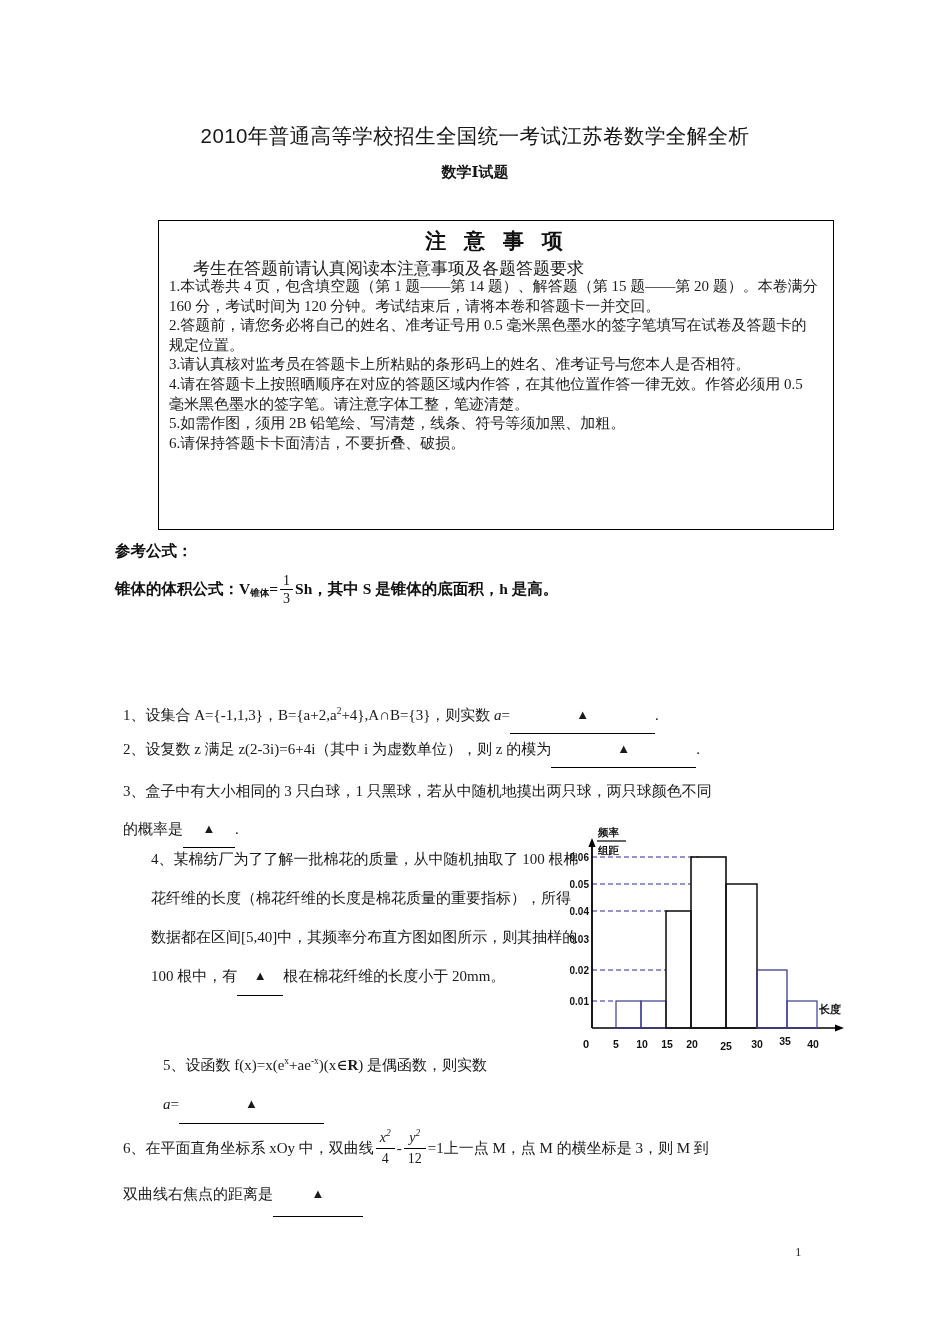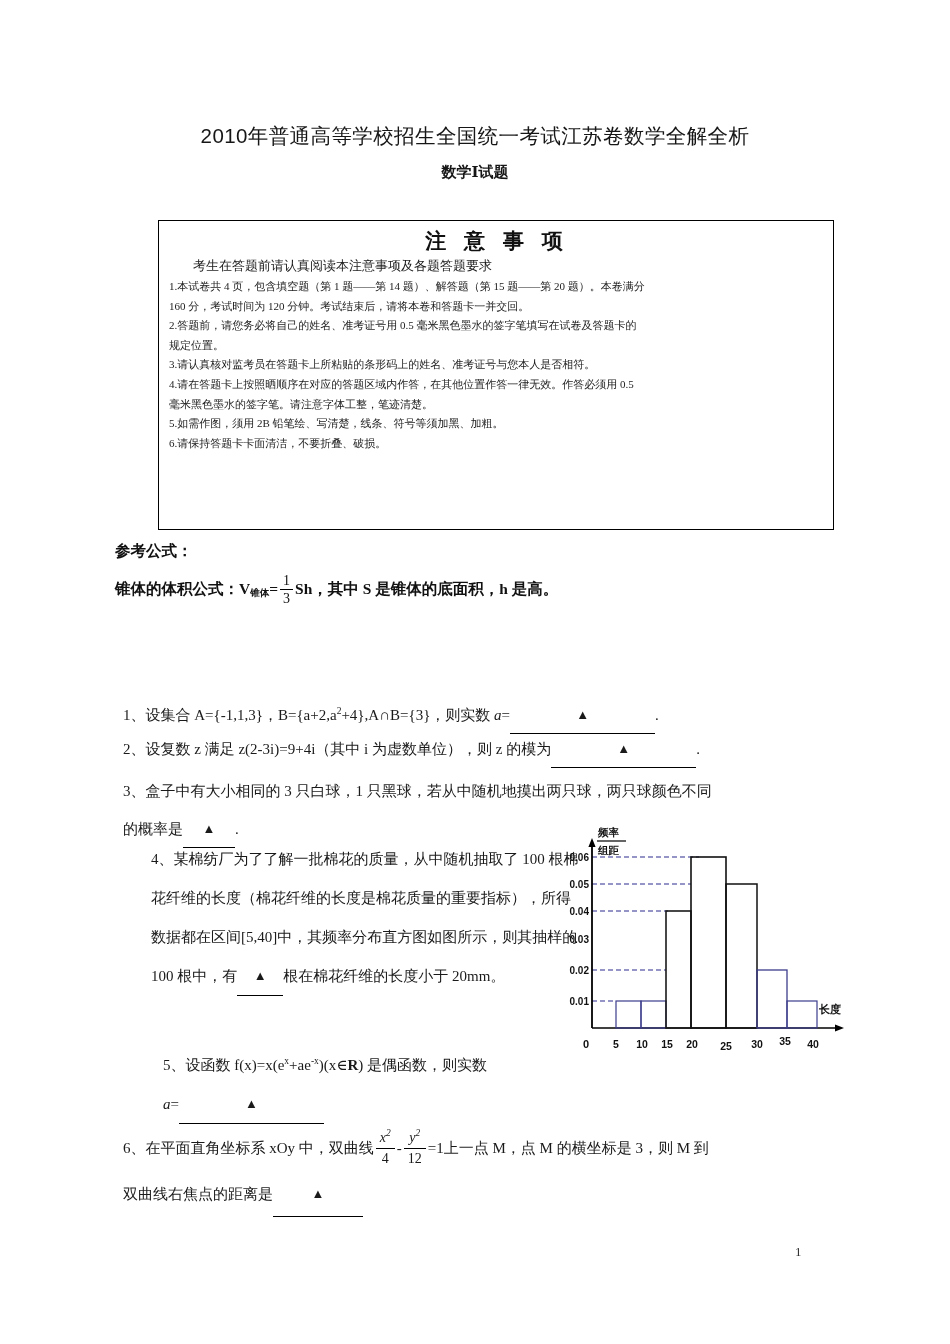--- a/index.html
+++ b/index.html
@@ -63,30 +63,30 @@
     font-family: "Liberation Sans", "DejaVu Sans", sans-serif;
     font-size: 21px;
     font-weight: bold;
     letter-spacing: 6px;
     color: #111;
   }
   .notice-lead {
     position: absolute;
     left: 34px;
     top: 36px;
-    font-size: 13px;
+    font-size: 17px;
     color: #1c1c1c;
     white-space: nowrap;
   }
   .notice-list {
     position: absolute;
     left: 10px;
     top: 56px;
     width: 660px;
-    font-size: 11px;
+    font-size: 15px;
     line-height: 19.6px;
     color: #1c1c1c;
   }
   .notice-list .nitem {
     margin: 0;
     padding: 0;
     text-indent: 0;
   }
 
   
@@ -249,21 +249,21 @@
   <div class="cone-formula">
     <span>锥体的体积公式：</span><span>V</span><span class="sub-small">锥体</span><span>=</span><span class="frac"><span class="num">1</span><span class="bar"></span><span class="den">3</span></span><span>Sh，其中 S 是锥体的底面积，h 是高。</span>
   </div>
 
 
   <div class="q q1">
     <span>1、</span><span>设集合 A={-1,1,3}，B={a+2,a</span><sup class="exp">2</sup><span>+4},A∩B={3}，则实数 </span><i>a</i><span>=</span><span class="blank w-xl"><span class="tri">▲</span></span><span>.</span>
   </div>
 
   <div class="q q2">
-    <span>2、</span><span>设复数 z 满足 z(2-3i)=9+4i（其中 i 为虚数单位），则 z 的模为</span><span class="blank w-xl"><span class="tri">▲</span></span><span>.</span>
+    <span>2、</span><span>设复数 z 满足 z(2-3i)=6+4i（其中 i 为虚数单位），则 z 的模为</span><span class="blank w-xl"><span class="tri">▲</span></span><span>.</span>
   </div>
 
   <div class="q q3">
     <span>3、</span><span>盒子中有大小相同的 3 只白球，1 只黑球，若从中随机地摸出两只球，两只球颜色不同</span><br><span>的概率是</span><span class="blank w-sm"><span class="tri">▲</span></span><span>.</span>
   </div>
 
   <div class="q q4">
     <span>4、</span><span>某棉纺厂为了了解一批棉花的质量，从中随机抽取了 100 根棉花纤维的长度（棉花纤维的长度是棉花质量的重要指标），所得数据都在区间[5,40]中，其频率分布直方图如图所示，则其抽样的 100 根中，有</span><span class="blank w-xs"><span class="tri">▲</span></span><span>根在棉花纤维的长度小于 20mm。</span>
   </div>
 

